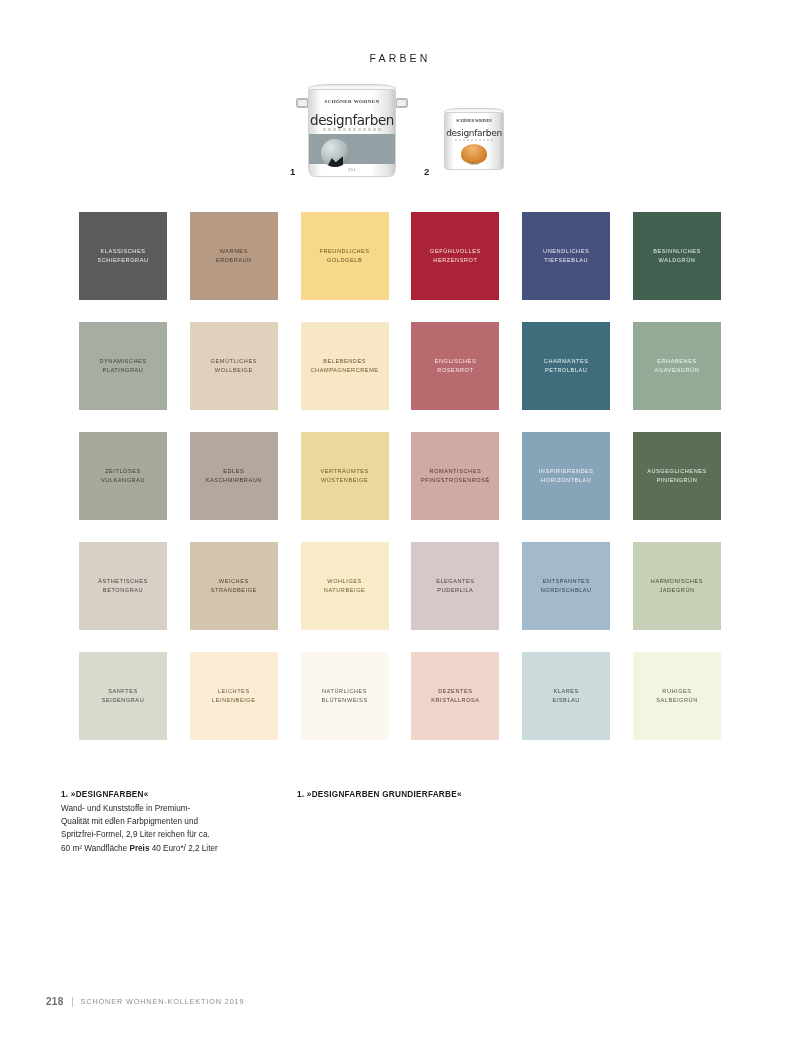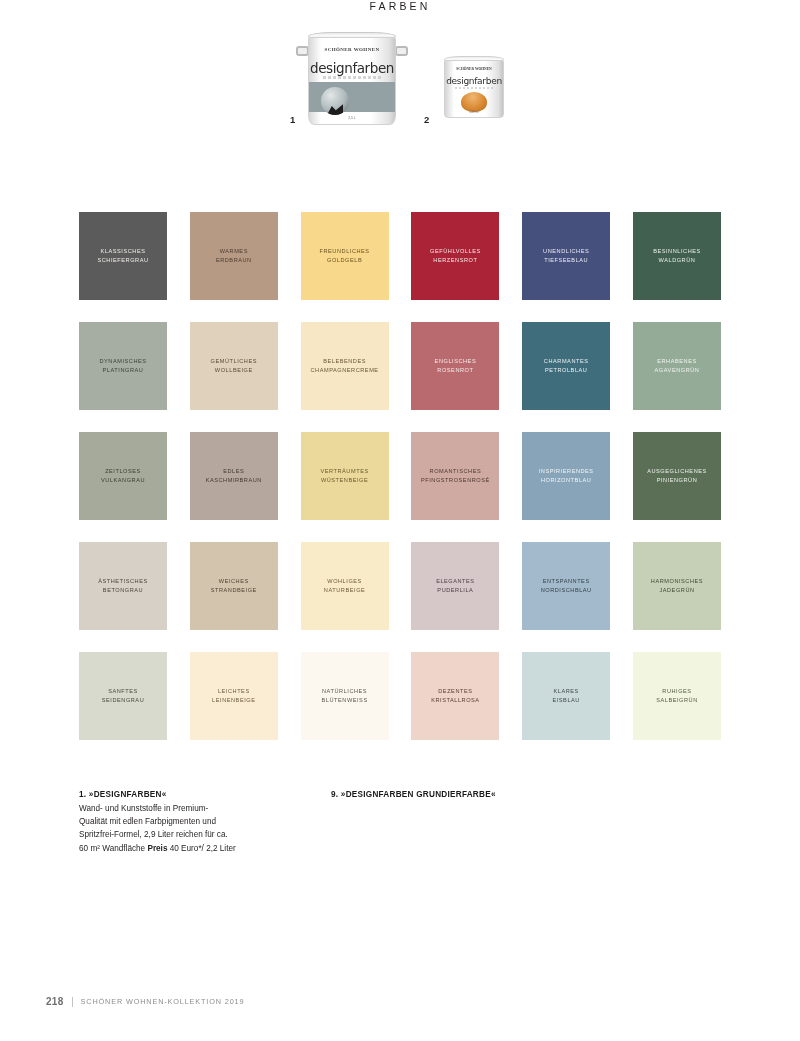--- a/index.html
+++ b/index.html
@@ -16,20 +16,21 @@
 
   .page {
     width: 800px;
     height: 1041px;
     position: relative;
   }
 
   
   .header {
     text-align: center;
+    padding-top: 52px;
   }
   .header-title {
     font-size: 10.5px;
     letter-spacing: 3.2px;
     color: #231f20;
     font-weight: 400;
   }
 
   
   .cans {
@@ -169,25 +170,25 @@
     letter-spacing: .55px;
     line-height: 9px;
     font-weight: 400;
     padding: 0 5px;
     white-space: pre-line;
   }
 
   
   .descriptions {
     position: absolute;
-    left: 79px;
+    left: 61px;
     top: 790px;
     width: 642px;
     display: flex;
-    gap: 40px;
+    gap: 24px;
   }
   .desc-col { width: 212px; }
   .desc-title {
     font-size: 8.2px; font-weight: 700; letter-spacing: .25px;
     margin-bottom: 3px; color: #1a1a1a;
   }
   .desc-body {
     font-size: 8.2px; line-height: 13.2px; color: #231f20;
   }
   .desc-body b { font-weight: 700; }
@@ -377,21 +378,21 @@
     </div>
 
   <div class="descriptions">
     <div class="desc-col">
       <div class="desc-title">1. »DESIGNFARBEN«</div>
       <div class="desc-body">
         <span id="p0-lines"><span>Wand- und Kunststoffe in Premium-</span><br><span>Qualität mit edlen Farbpigmenten und</span><br><span>Spritzfrei-Formel, 2,9 Liter reichen für ca.</span><br><span>60 m² Wandfläche </span></span><b>Preis</b><span> 40 Euro*/ 2,2 Liter</span>
       </div>
     </div>
     <div class="desc-col">
-      <div class="desc-title">9. »DESIGNFARBEN GRUNDIERFARBE«</div>
+      <div class="desc-title">1. »DESIGNFARBEN GRUNDIERFARBE«</div>
     </div>
   </div>
 
   <div class="footer">
     <span class="footer-page">218</span>
     <span class="footer-rule"></span>
     <span class="footer-text">SCHÖNER WOHNEN-KOLLEKTION 2019</span>
   </div>
 
 </div>

